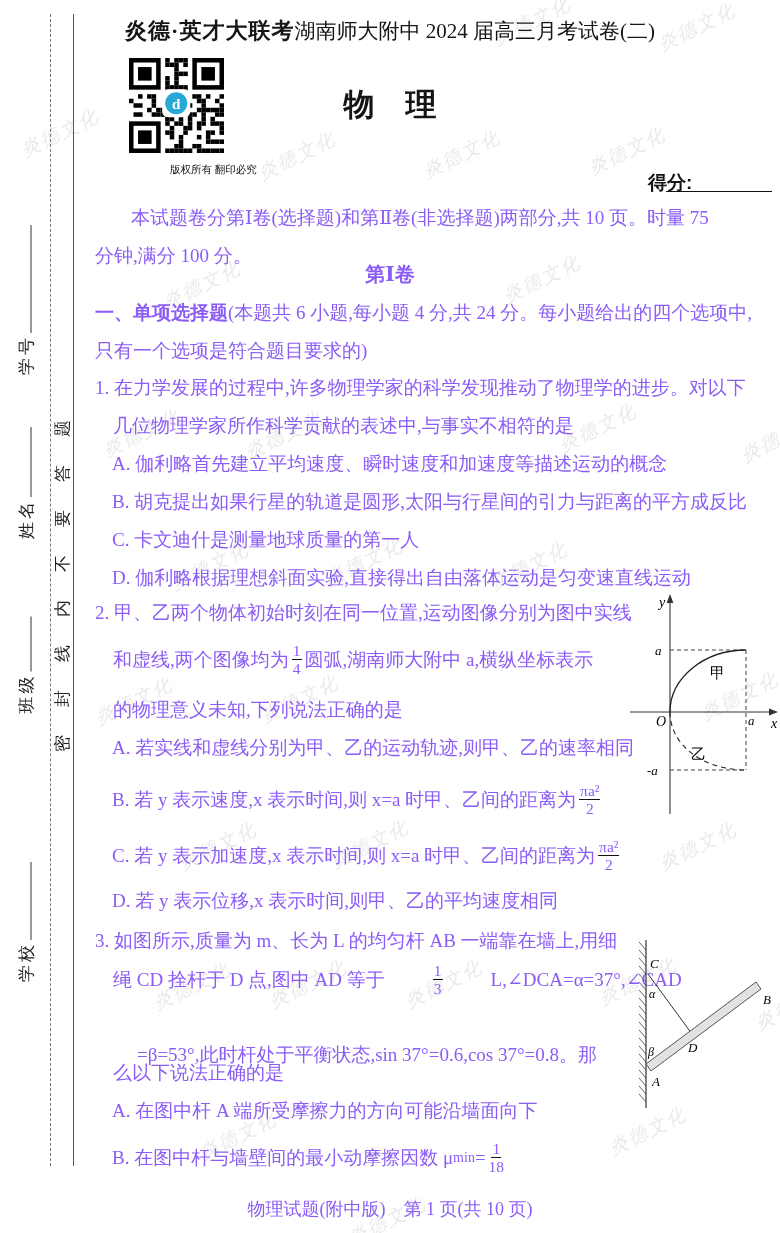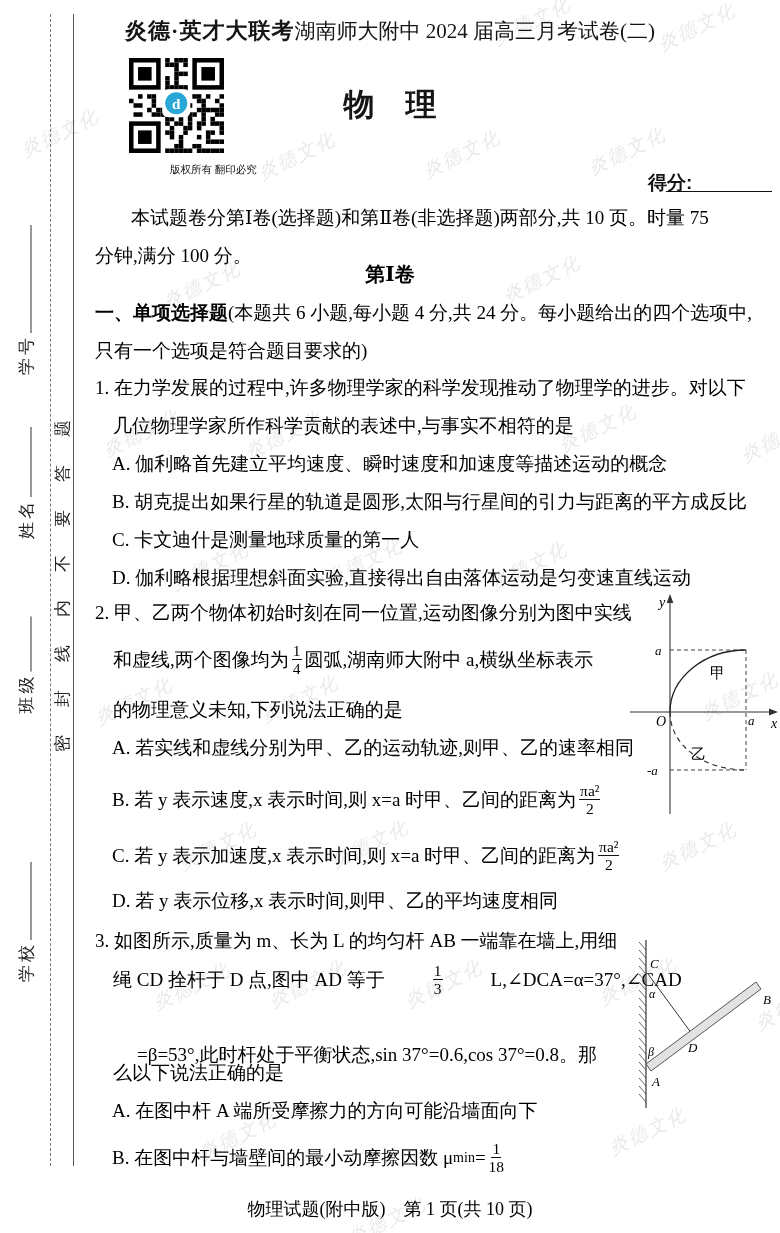--- a/index.html
+++ b/index.html
@@ -24,21 +24,21 @@
   .examtitle .rest{font-size:21px;}
   .qrbox{position:absolute;left:128px;top:58px;}
   .qrcap{position:absolute;left:126px;top:163px;width:102px;font-size:10.5px;
          font-family:Liberation Serif, serif;color:#111;white-space:nowrap;margin-left:44px;}
   .subject{position:absolute;left:0;right:0;top:84px;text-align:center;
            font-size:31px;font-weight:bold;font-family:"Liberation Sans","DejaVu Sans",sans-serif;}
   .score{position:absolute;left:620px;top:170px;font-size:19px;font-weight:bold;
          font-family:"Liberation Sans","DejaVu Sans",sans-serif;margin-left:28px;}
   .scoreline{position:absolute;left:666px;top:172px;width:106px;height:19px;border-bottom:1.2px solid #111;}
   
-  .t{position:absolute;font-size:19px;line-height:26px;white-space:nowrap;color:#000000;}
+  .t{position:absolute;font-size:19px;line-height:26px;white-space:nowrap;color:#8b5cf6;}
   .b{font-weight:bold;}
   .center{left:0;right:0;text-align:center;}
   .fl{display:flex;align-items:center;}
   .frac{display:inline-flex;flex-direction:column;align-items:center;line-height:1.1;
         font-size:15.5px;margin:0 3px;}
   .frac .fn{border-bottom:1px solid #111;padding:0 1px;}
   sub{font-size:14px;}
   svg text{font-family:"Liberation Serif","DejaVu Serif",serif;}
   .var{font-style:italic;}
 </style>

